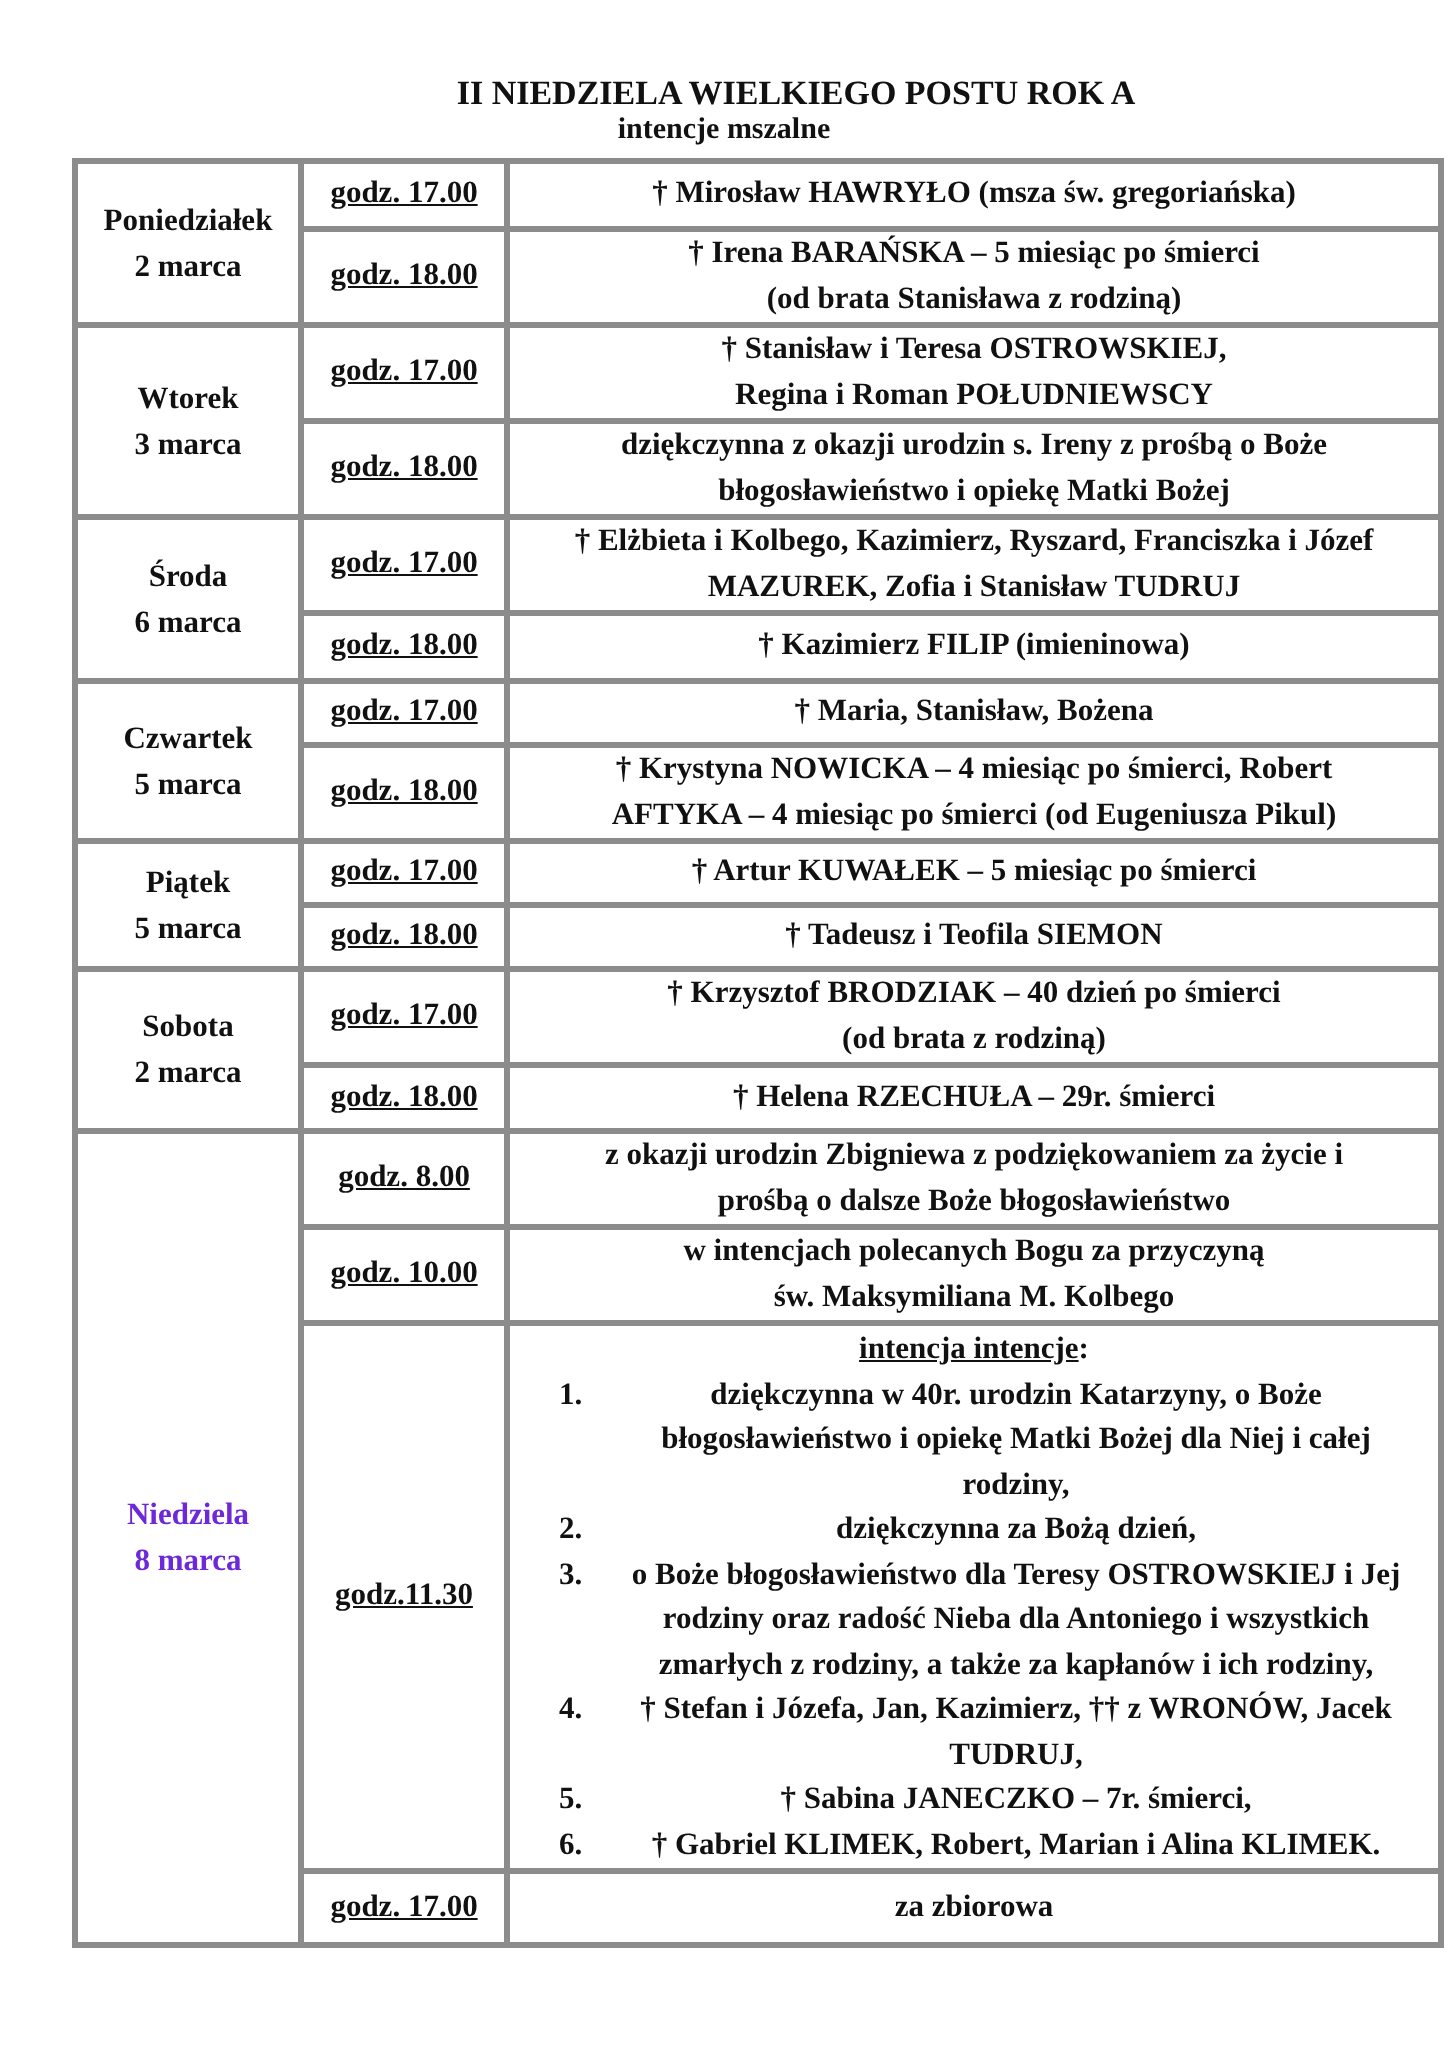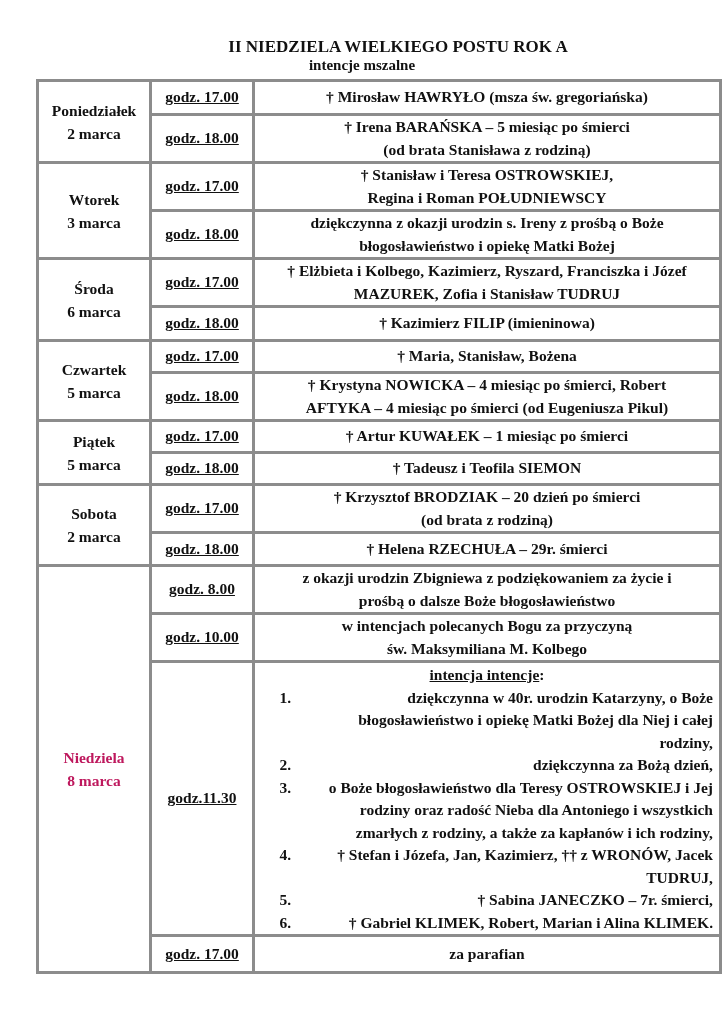--- a/index.html
+++ b/index.html
@@ -18,25 +18,25 @@
     }
     table.sched {
       position: absolute; left: 36px; top: 79px;
       width: 683px; border-collapse: collapse; table-layout: fixed;
       font-weight: bold; font-size: 15.5px; line-height: 22.5px;
     }
     table.sched td {
       border: 3px solid #8c8c8c; padding: 0 6px; text-align: center; vertical-align: middle;
     }
     td.day { vertical-align: middle; padding-bottom: 8px; line-height: 23px; }
-    td.day.sunday { color: #be185d; }
+    td.day.sunday { color: #6d28d9; }
     td.time { white-space: nowrap; text-decoration: underline; }
     td.intent { padding: 0 4px; }
     .ulabel { text-decoration: underline; }
-    ol.collective { margin: 0; padding: 0 0 0 34px; text-align: right; }
+    ol.collective { margin: 0; padding: 0 0 0 34px; text-align: center; }
     ol.collective li { padding-left: 8px; }
   </style>
 </head>
 <body>
 
 <div class="title">II NIEDZIELA WIELKIEGO POSTU ROK A</div>
 <div class="subtitle">intencje mszalne</div>
 
 <table class="sched">
   <colgroup>
@@ -119,38 +119,38 @@
       </td>
     </tr>
 
     <tr style="height:32px">
       <td class="day" rowspan="2">
         <div>Piątek</div>
         <div>5 marca</div>
       </td>
       <td class="time">godz. 17.00</td>
       <td class="intent">
-        <div>† Artur KUWAŁEK – 1 miesiąc po śmierci</div>
+        <div>† Artur KUWAŁEK – 5 miesiąc po śmierci</div>
       </td>
     </tr>
     <tr style="height:32px">
       <td class="time">godz. 18.00</td>
       <td class="intent">
         <div>† Tadeusz i Teofila SIEMON</div>
       </td>
     </tr>
 
     <tr style="height:48px">
       <td class="day" rowspan="2">
         <div>Sobota</div>
         <div>2 marca</div>
       </td>
       <td class="time">godz. 17.00</td>
       <td class="intent">
-        <div>† Krzysztof BRODZIAK – 20 dzień po śmierci</div>
+        <div>† Krzysztof BRODZIAK – 40 dzień po śmierci</div>
         <div>(od brata z rodziną)</div>
       </td>
     </tr>
     <tr style="height:33px">
       <td class="time">godz. 18.00</td>
       <td class="intent">
         <div>† Helena RZECHUŁA – 29r. śmierci</div>
       </td>
     </tr>
 
@@ -182,17 +182,17 @@
           <li>o Boże błogosławieństwo dla Teresy OSTROWSKIEJ i Jej rodziny oraz radość Nieba dla Antoniego i wszystkich zmarłych z rodziny, a także za kapłanów i ich rodziny,</li>
           <li>† Stefan i Józefa, Jan, Kazimierz, †† z WRONÓW, Jacek TUDRUJ,</li>
           <li>† Sabina JANECZKO – 7r. śmierci,</li>
           <li>† Gabriel KLIMEK, Robert, Marian i Alina KLIMEK.</li>
         </ol>
       </td>
     </tr>
     <tr style="height:37px">
       <td class="time">godz. 17.00</td>
       <td class="intent">
-        <div>za parafian</div>
+        <div>za zbiorowa</div>
       </td>
     </tr>
   </tbody>
 </table>
 
 </body></html>

